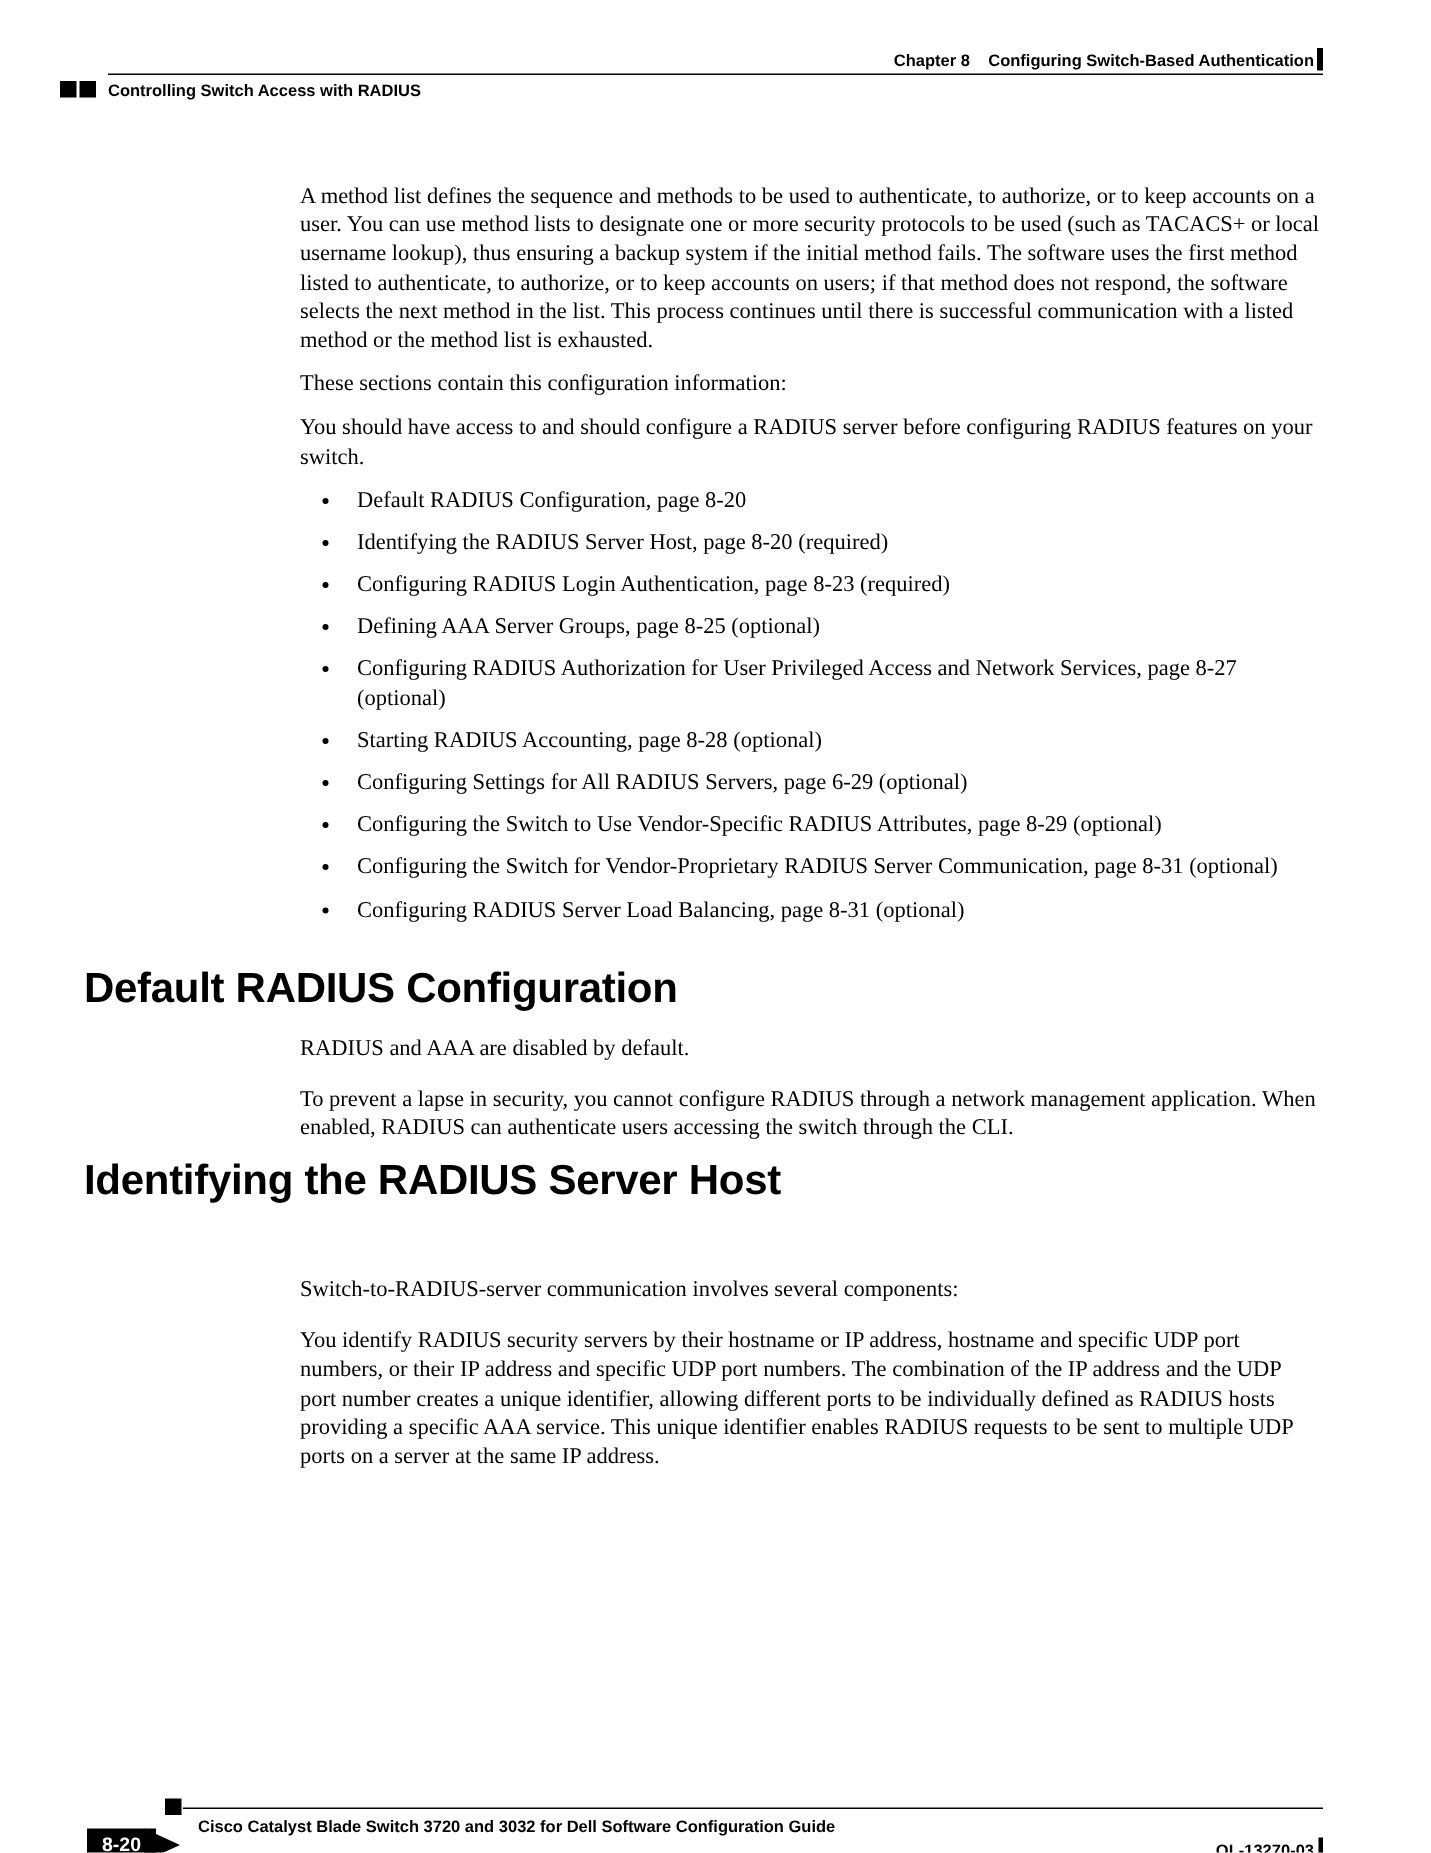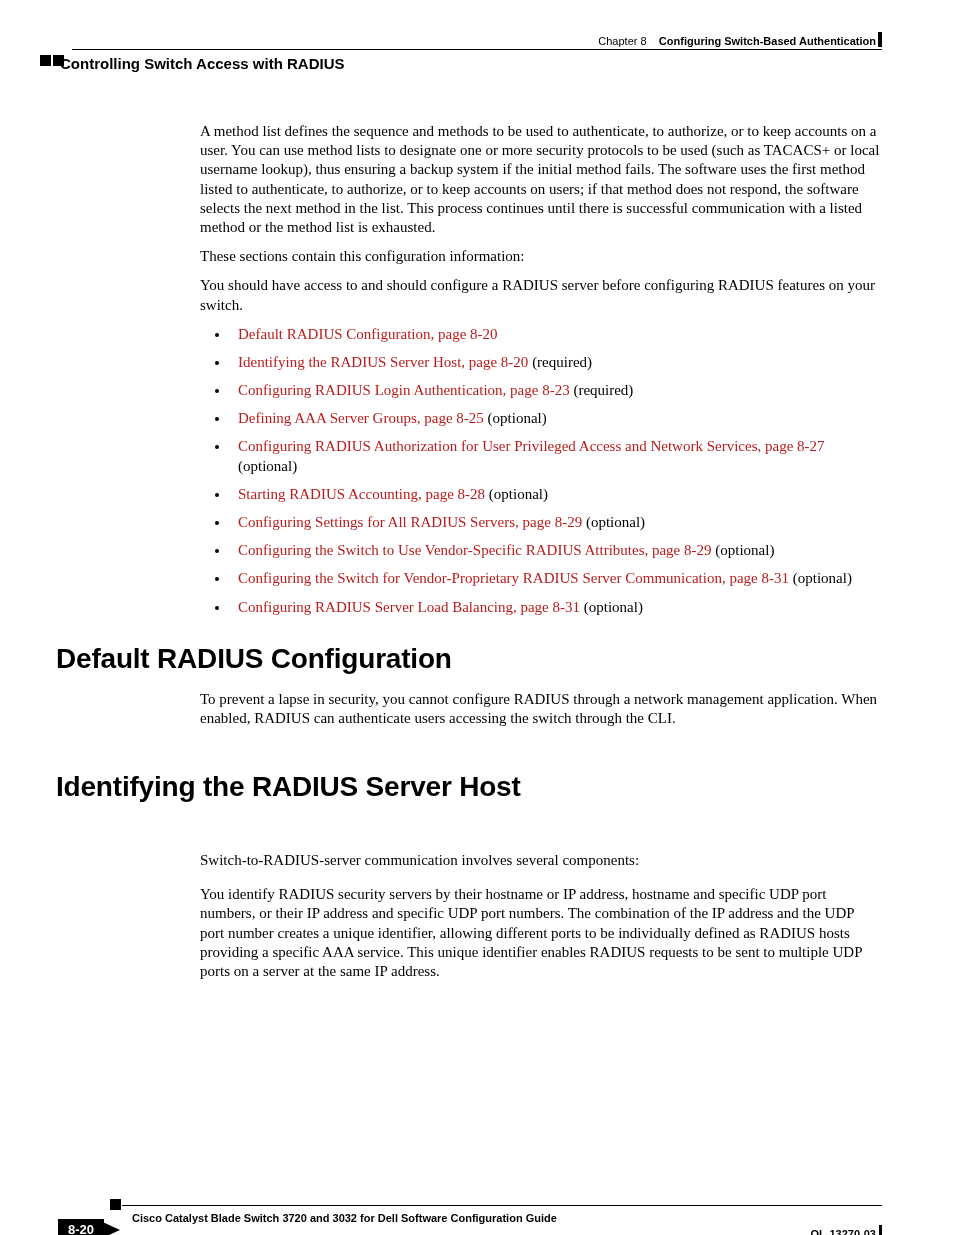--- a/index.html
+++ b/index.html
@@ -18,33 +18,33 @@
   position: absolute;
   top: 34px; left: 0; right: 0;
 }
 .header-right {
   position: absolute;
   right: 78px; top: 0;
   font-family: Arial, Helvetica, sans-serif;
   font-weight: bold;
   font-size: 11px;
 }
-.header-right .ch { font-weight: normal; }
+.header-right .ch { font-weight: bold; }
 .header-bar-r {
   position: absolute;
   right: 72px; top: -2px;
   width: 4px; height: 15px;
   background: #000;
 }
 .header-left {
   position: absolute;
-  left: 60px; top: 20px;
+  left: 72px; top: 20px;
   font-family: Arial, Helvetica, sans-serif;
   font-weight: bold;
-  font-size: 15px;
+  font-size: 11px;
 }
 .header-squares {
   position: absolute;
   left: 40px; top: 18px;
 }
 .header-squares span {
   display: inline-block;
   width: 11px; height: 11px;
   background: #000;
   margin-right: 2px;
@@ -57,21 +57,21 @@
 }
 .content {
   position: absolute;
   left: 200px;
   top: 122px;
   width: 680px;
 }
 .content p { margin: 0 0 10px 0; }
 .content .bullets { margin: 4px 0 0 0; padding-left: 30px; }
 .content .bullets li { margin-bottom: 9px; padding-left: 8px; }
-a.xref { color: #b91c1c; text-decoration: none; }
+a.xref { color: #000000; text-decoration: none; }
 .h2 {
   position: absolute;
   left: 56px;
   font-family: Arial, Helvetica, sans-serif;
   font-weight: bold;
   font-size: 28px;
   letter-spacing: -0.2px;
 }
 .components { margin: 4px 0 8px 0; padding-left: 30px; }
 .components li { margin-bottom: 8px; padding-left: 8px; }
@@ -150,29 +150,30 @@
   <p>A method list defines the sequence and methods to be used to authenticate, to authorize, or to keep accounts on a user. You can use method lists to designate one or more security protocols to be used (such as TACACS+ or local username lookup), thus ensuring a backup system if the initial method fails. The software uses the first method listed to authenticate, to authorize, or to keep accounts on users; if that method does not respond, the software selects the next method in the list. This process continues until there is successful communication with a listed method or the method list is exhausted.</p>
   <p>These sections contain this configuration information:</p>
   <p>You should have access to and should configure a RADIUS server before configuring RADIUS features on your switch.</p>
   <ul class="bullets">
     <li><a class="xref" href="#">Default RADIUS Configuration, page 8-20</a><span></span></li>
     <li><a class="xref" href="#">Identifying the RADIUS Server Host, page 8-20</a><span> (required)</span></li>
     <li><a class="xref" href="#">Configuring RADIUS Login Authentication, page 8-23</a><span> (required)</span></li>
     <li><a class="xref" href="#">Defining AAA Server Groups, page 8-25</a><span> (optional)</span></li>
     <li><a class="xref" href="#">Configuring RADIUS Authorization for User Privileged Access and Network Services, page 8-27</a><span> (optional)</span></li>
     <li><a class="xref" href="#">Starting RADIUS Accounting, page 8-28</a><span> (optional)</span></li>
-    <li><a class="xref" href="#">Configuring Settings for All RADIUS Servers, page 8-29</a><span> (optional)</span></li>
+    <li><a class="xref" href="#">Configuring Settings for All RADIUS Servers, page 6-29</a><span> (optional)</span></li>
     <li><a class="xref" href="#">Configuring the Switch to Use Vendor-Specific RADIUS Attributes, page 8-29</a><span> (optional)</span></li>
     <li><a class="xref" href="#">Configuring the Switch for Vendor-Proprietary RADIUS Server Communication, page 8-31</a><span> (optional)</span></li>
     <li><a class="xref" href="#">Configuring RADIUS Server Load Balancing, page 8-31</a><span> (optional)</span></li>
   </ul>
 </div>
 
 <div class="h2" style="top:641px;">Default RADIUS Configuration</div>
 <div style="position:absolute; left:200px; top:675px; width:680px;">
+  <p>RADIUS and AAA are disabled by default.</p>
   <p>To prevent a lapse in security, you cannot configure RADIUS through a network management application. When enabled, RADIUS can authenticate users accessing the switch through the CLI.</p>
 </div>
 
 <div class="h2" style="top:769px;">Identifying the RADIUS Server Host</div>
 <div style="position:absolute; left:200px; top:836px; width:680px;">
   <p class="sp">Switch-to-RADIUS-server communication involves several components:</p>
   <p>You identify RADIUS security servers by their hostname or IP address, hostname and specific UDP port numbers, or their IP address and specific UDP port numbers. The combination of the IP address and the UDP port number creates a unique identifier, allowing different ports to be individually defined as RADIUS hosts providing a specific AAA service. This unique identifier enables RADIUS requests to be sent to multiple UDP ports on a server at the same IP address.</p>
 </div>
 
 <div class="footer">

